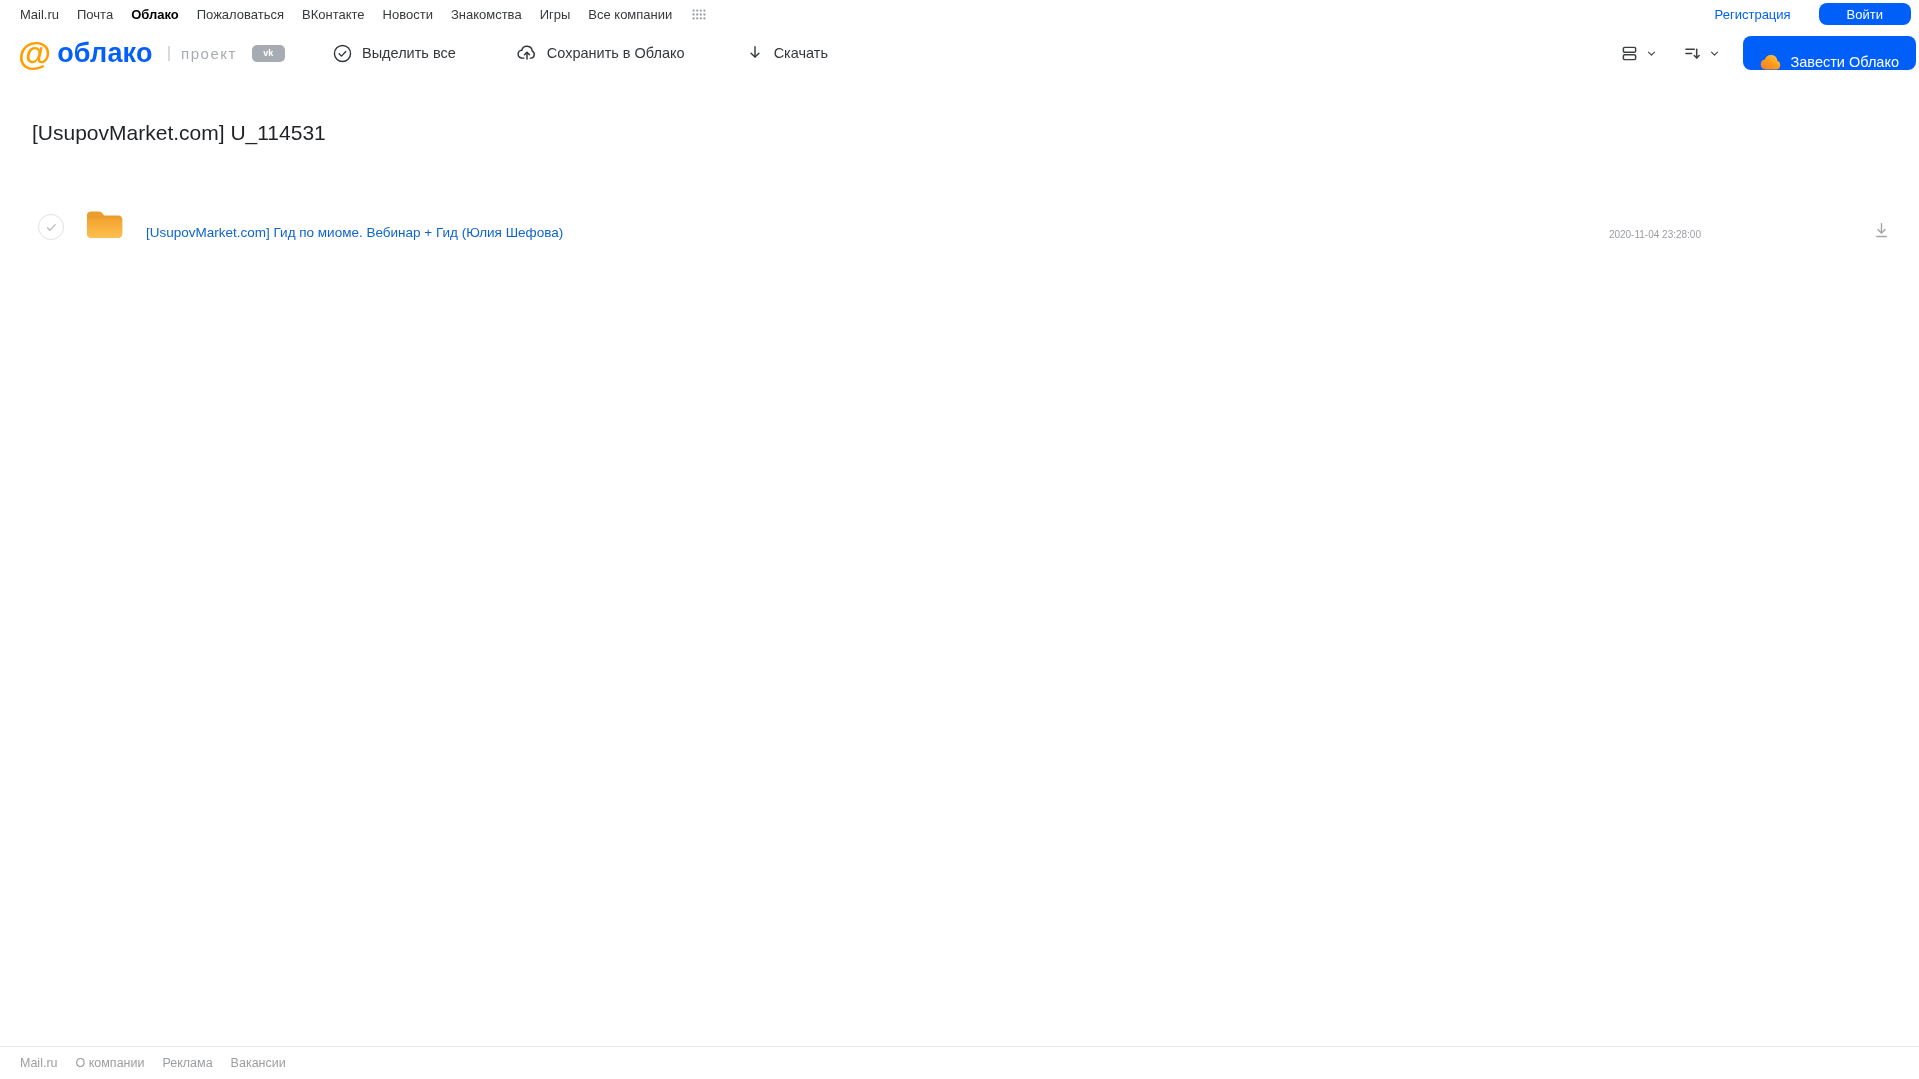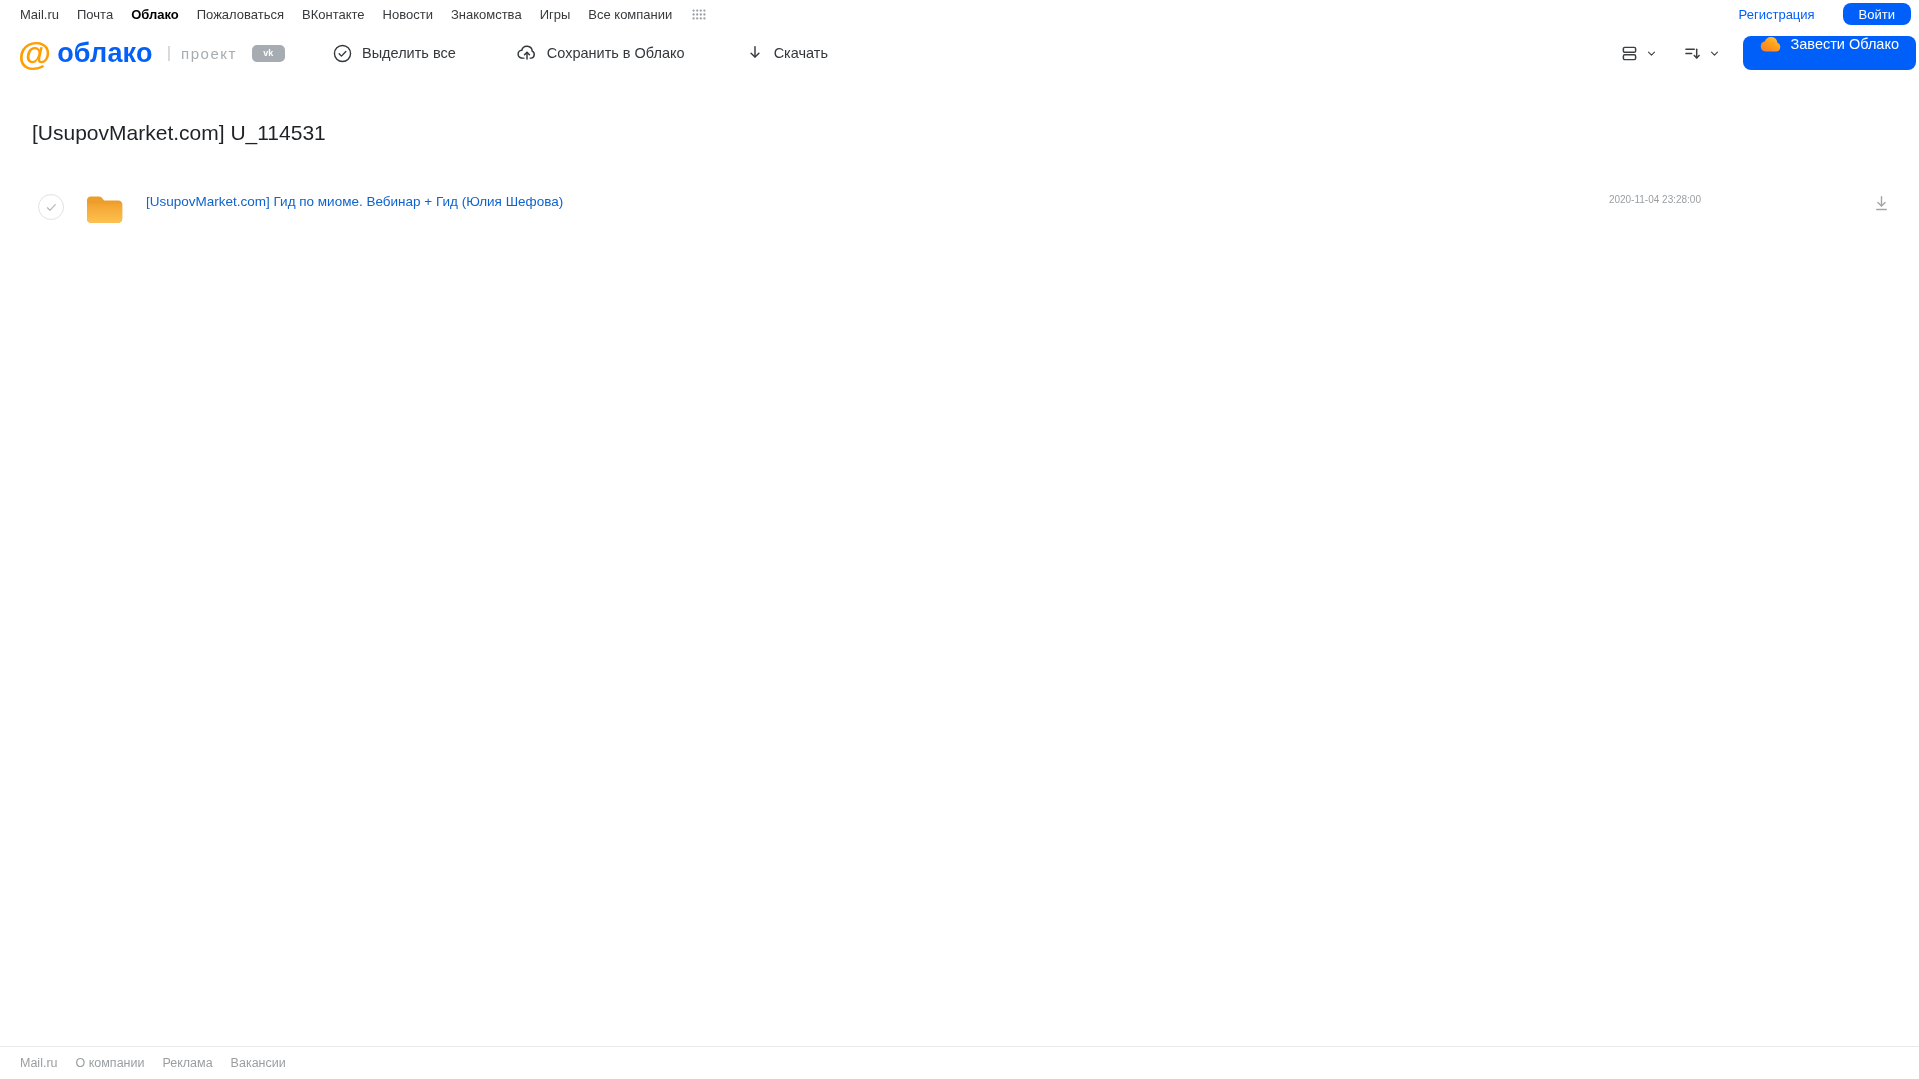--- a/index.html
+++ b/index.html
@@ -8,21 +8,21 @@
 
   
   .topnav { position: absolute; top: 0; left: 0; right: 0; height: 28px;
     display: flex; align-items: center; padding: 0 8px 0 20px; background: #fff; }
   .topnav-links { display: flex; align-items: center; gap: 18px; }
   .topnav-link { font-size: 13px; color: #373a3d; text-decoration: none; cursor: pointer; }
   .topnav-link.active { font-weight: bold; color: #000; }
   .grid-dots { display: inline-block; margin-left: 2px; cursor: pointer; }
   .topnav-right { margin-left: auto; display: flex; align-items: center; gap: 28px; }
   .reg-link { font-size: 13px; color: #005FF9; text-decoration: none; cursor: pointer; }
-  .login-btn { height: 22px; padding: 0 16px; background: #005FF9; color: #fff;
+  .login-btn { height: 22px; padding: 0 28px; background: #005FF9; color: #fff;
     font-size: 13px; border: none; border-radius: 8px; cursor: pointer;
     font-family: "Liberation Sans", sans-serif; }
 
   
   .header { position: absolute; top: 28px; left: 0; right: 0; height: 50px; background: #fff; }
   .logo { position: absolute; left: 18px; top: 6px; display: flex; align-items: center; cursor: pointer; }
   .logo-at { font-size: 34px; font-weight: bold; color: #FF9E00; line-height: 38px; }
   .logo-word { font-size: 27px; font-weight: bold; color: #0560F8; margin-left: 6px; letter-spacing: 0.2px; }
   .logo-divider { color: #c9ccd0; font-size: 17px; margin: 0 10px 0 14px; font-weight: normal; }
   .logo-project { font-size: 15px; color: #A7ACB2; letter-spacing: 1.5px; margin-right: 15px; }
@@ -31,28 +31,28 @@
 
   .toolbar { position: absolute; left: 332px; top: 0; height: 50px; display: flex; gap: 60px; }
   .tool-btn { display: flex; align-items: center; gap: 9px; cursor: pointer; background: none; border: none;
     font-family: "Liberation Sans", sans-serif; }
   .tool-btn .label { font-size: 14.5px; color: #34383c; }
 
   .header-right { position: absolute; right: 3px; top: 8px; height: 34px; display: flex; align-items: center; }
   .icon-dd { display: flex; align-items: center; gap: 5px; cursor: pointer; background: none; border: none; padding: 0; }
   .icon-dd + .icon-dd { margin-left: 24px; }
   .create-cloud-btn { margin-left: 22px; height: 34px; padding: 0 17px; background: #005FF9; border: none;
-    border-radius: 8px; color: #fff; font-size: 14.5px; display: flex; align-items: flex-start; gap: 9px;
+    border-radius: 8px; color: #fff; font-size: 14.5px; display: flex; align-items: flex-end; gap: 9px;
     cursor: pointer; font-family: "Liberation Sans", sans-serif; }
 
   
   .page-title { position: absolute; left: 32px; top: 121px; font-size: 21px; color: #1f2327; font-weight: normal; }
 
   .file-row { position: absolute; left: 0; right: 0; top: 194px; height: 46px;
-    display: flex; align-items: flex-start; cursor: pointer; }
+    display: flex; align-items: flex-end; cursor: pointer; }
   .row-check { margin-left: 38px; width: 26px; height: 26px; border-radius: 50%;
     border: 1px solid #e2e2e2; background: #fff; display: flex; align-items: center; justify-content: center;
     cursor: pointer; flex: none; }
   .folder-wrap { margin-left: 21px; flex: none; display: flex; align-items: center; }
   .file-name { margin-left: 22px; font-size: 13.5px; color: #0d63cf; text-decoration: none; cursor: pointer; }
   .file-date { position: absolute; right: 218px; font-size: 10px; color: #9b9ea1; }
   .row-download { position: absolute; right: 28px; background: none; border: none; cursor: pointer; padding: 0;
     display: flex; align-items: center; }
 
   

